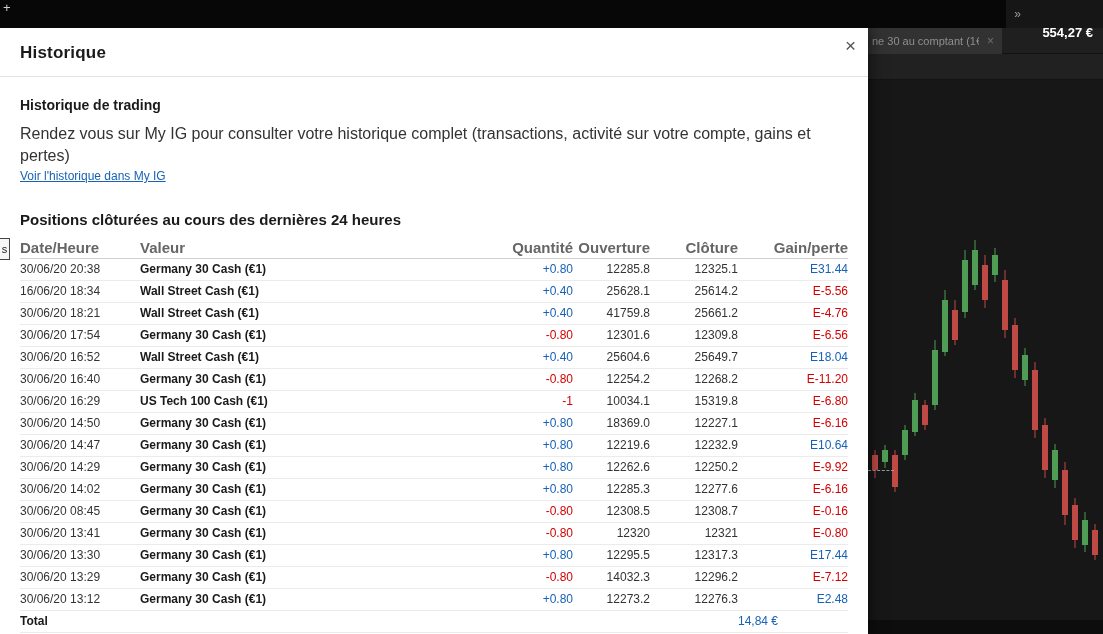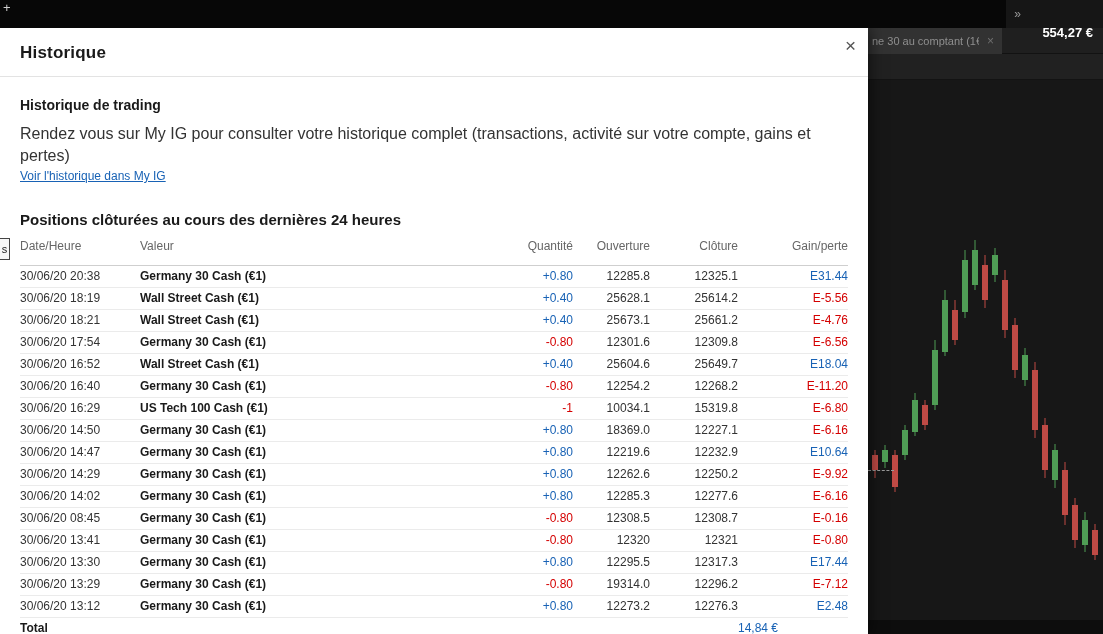--- a/index.html
+++ b/index.html
@@ -83,22 +83,22 @@
     color:var(--blue);text-decoration:underline;cursor:pointer;
   }
   .positions-heading{
     font-size:15px;font-weight:bold;color:#1a1a1a;margin:27px 0 0 0;
   }
   
   table.history{
     width:828px;border-collapse:collapse;margin-top:9px;table-layout:fixed;
   }
   table.history th{
-    font-size:12px;color:#666;font-weight:normal;text-align:right;
-    padding:2px 0 12px 0;border-bottom:1px solid #cfcfcf;white-space:nowrap;
+    font-size:15px;color:#666;font-weight:bold;text-align:right;
+    padding:2px 0 2px 0;border-bottom:1px solid #cfcfcf;white-space:nowrap;
   }
   table.history th.left{text-align:left;}
   table.history td{
     font-size:12px;color:#333;text-align:right;
     padding:3px 0;line-height:15px;border-bottom:1px solid #ebebeb;white-space:nowrap;
   }
   table.history td:nth-child(1),table.history td:nth-child(2){text-align:left;}
   table.history td.valeur{font-weight:bold;color:#1a1a1a;}
   table.history td.pos{color:var(--blue);}
   table.history td.neg{color:var(--red);}
@@ -231,32 +231,32 @@
       <tbody>
           <tr>
             <td>30/06/20 20:38</td>
             <td class="valeur">Germany 30 Cash (€1)</td>
             <td class="pos">+0.80</td>
             <td>12285.8</td>
             <td>12325.1</td>
             <td class="pos">E31.44</td>
           </tr>
           <tr>
-            <td>30/06/20 18:19</td>
+            <td>16/06/20 18:34</td>
             <td class="valeur">Wall Street Cash (€1)</td>
             <td class="pos">+0.40</td>
             <td>25628.1</td>
             <td>25614.2</td>
             <td class="neg">E-5.56</td>
           </tr>
           <tr>
             <td>30/06/20 18:21</td>
             <td class="valeur">Wall Street Cash (€1)</td>
             <td class="pos">+0.40</td>
-            <td>25673.1</td>
+            <td>41759.8</td>
             <td>25661.2</td>
             <td class="neg">E-4.76</td>
           </tr>
           <tr>
             <td>30/06/20 17:54</td>
             <td class="valeur">Germany 30 Cash (€1)</td>
             <td class="neg">-0.80</td>
             <td>12301.6</td>
             <td>12309.8</td>
             <td class="neg">E-6.56</td>
@@ -338,21 +338,21 @@
             <td class="valeur">Germany 30 Cash (€1)</td>
             <td class="pos">+0.80</td>
             <td>12295.5</td>
             <td>12317.3</td>
             <td class="pos">E17.44</td>
           </tr>
           <tr>
             <td>30/06/20 13:29</td>
             <td class="valeur">Germany 30 Cash (€1)</td>
             <td class="neg">-0.80</td>
-            <td>19314.0</td>
+            <td>14032.3</td>
             <td>12296.2</td>
             <td class="neg">E-7.12</td>
           </tr>
           <tr>
             <td>30/06/20 13:12</td>
             <td class="valeur">Germany 30 Cash (€1)</td>
             <td class="pos">+0.80</td>
             <td>12273.2</td>
             <td>12276.3</td>
             <td class="pos">E2.48</td>

